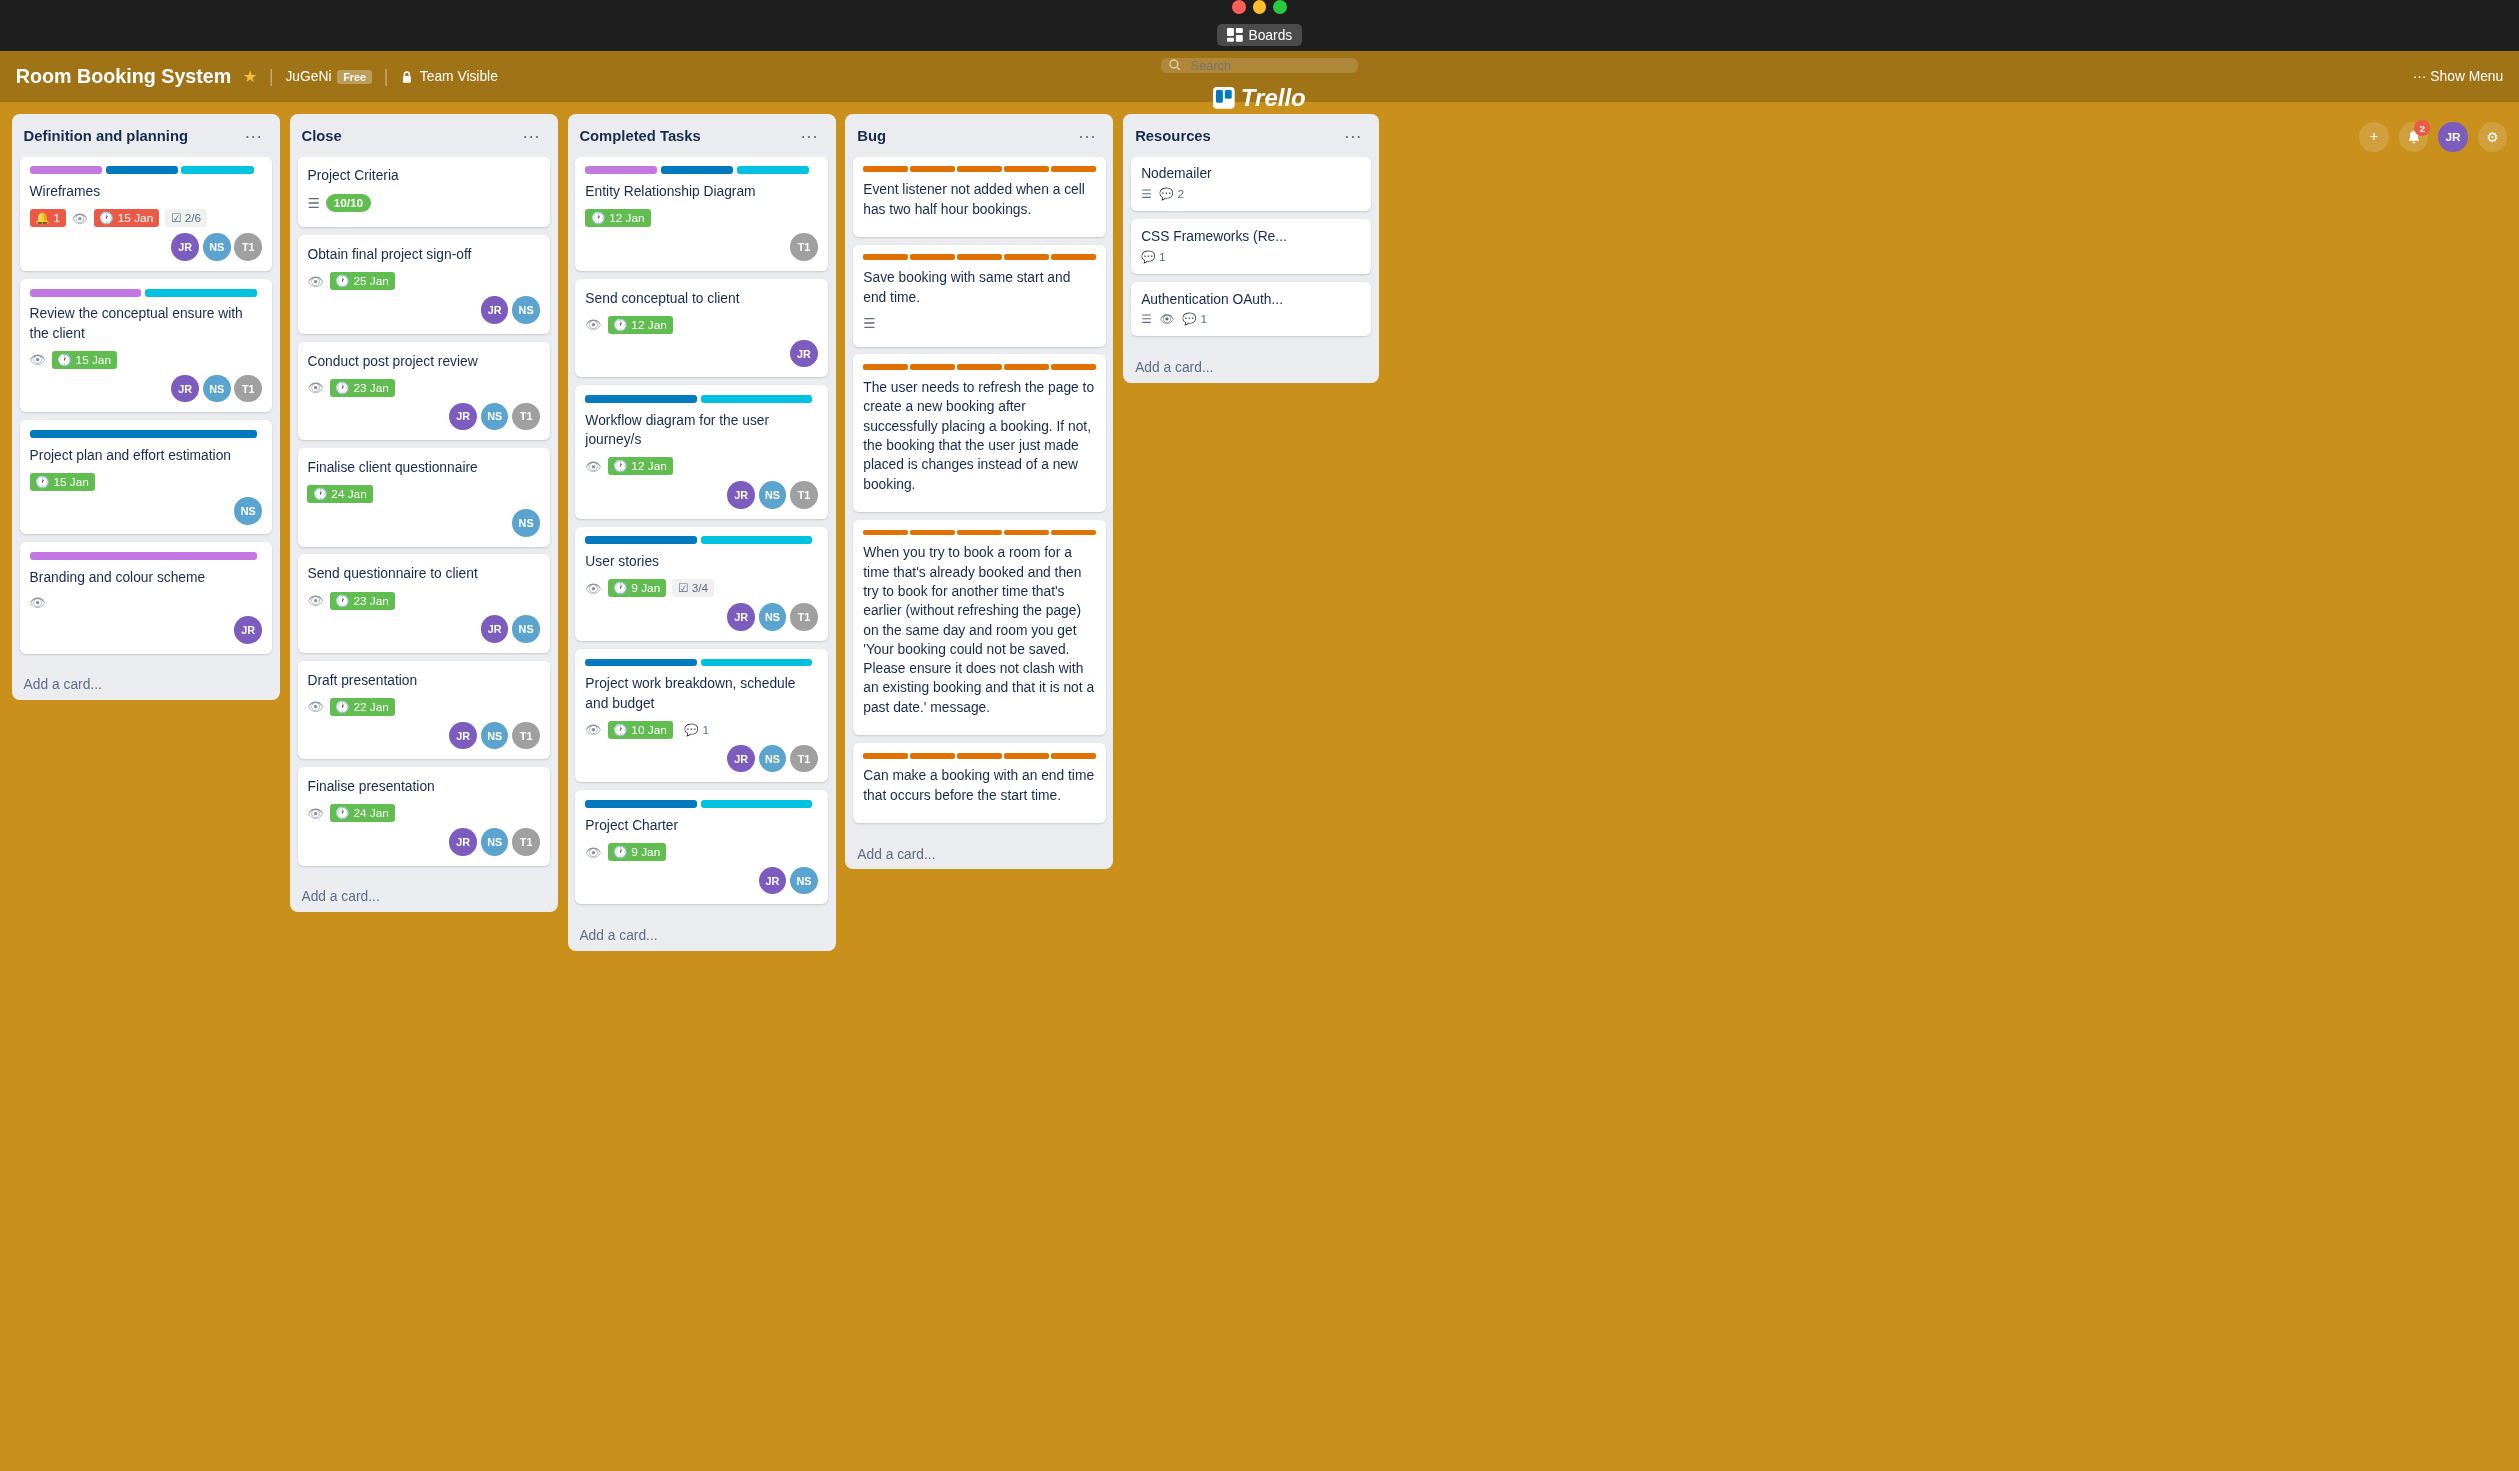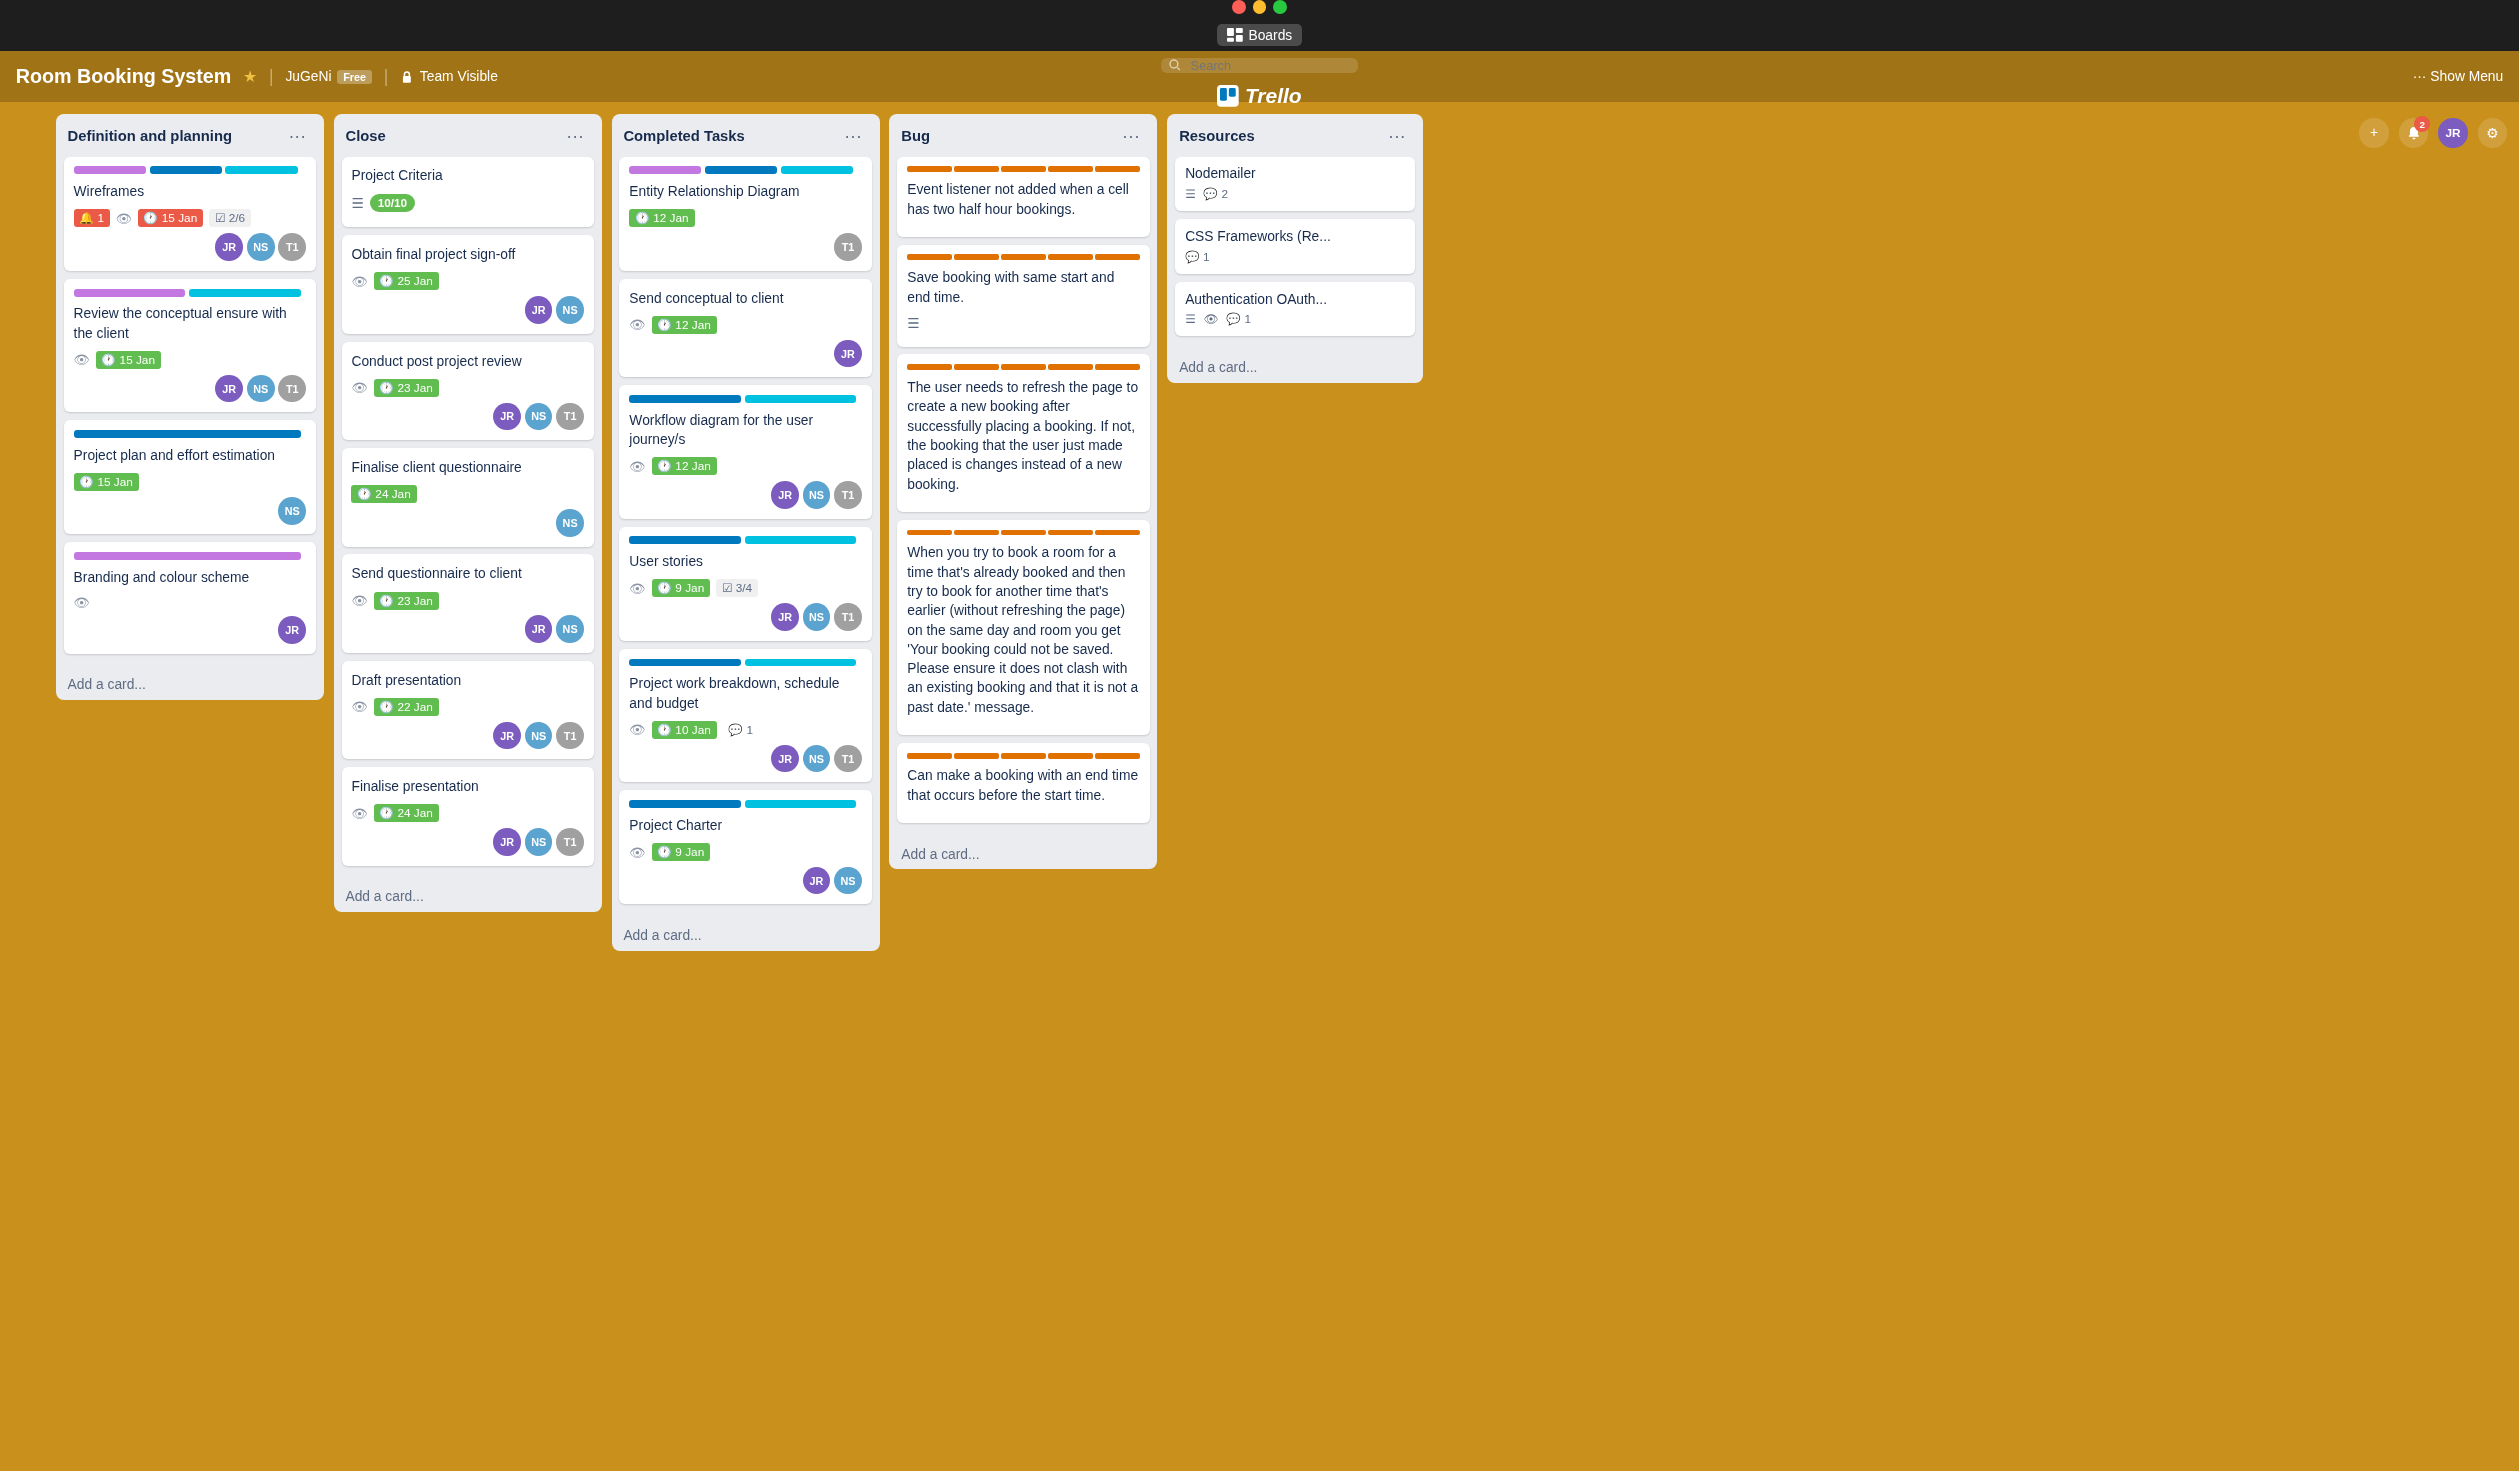--- a/index.html
+++ b/index.html
@@ -69,21 +69,20 @@
     .show-menu { margin-left: auto; color: white; font-size: 13.8px; cursor: pointer; text-decoration: none; display: flex; align-items: center; gap: 3.9px; }
 
     
     .board {
       padding: 11.8px;
       display: flex;
       gap: 9.9px;
       align-items: flex-start;
       overflow-x: auto;
       height: calc(100vh - 102px);
-      margin-left: 44px;
     }
 
     
     .list {
       background: #ebecf0;
       border-radius: 7.9px;
       width: 268px;
       min-width: 268px;
       max-height: calc(100vh - 118px);
       display: flex;
@@ -168,21 +167,21 @@
     </svg>
     <input class="search-bar" type="text" placeholder="Search" style="">
   </div>
 
   <div class="trello-logo">
     <svg width="21.7" height="21.7" viewBox="0 0 22 22">
       <rect width="22" height="22" rx="4" fill="white"></rect>
       <rect x="3" y="3" width="7" height="13" rx="1.5" fill="#0079bf"></rect>
       <rect x="12" y="3" width="7" height="9" rx="1.5" fill="#0079bf"></rect>
     </svg>
-    <span style="color:white;font-style:italic;font-weight:bold;font-size:21px;">Trello</span>
+    <span style="color:white;font-style:italic;font-weight:bold;font-size:24px;">Trello</span>
   </div>
 
   <div class="titlebar-right">
     <button class="icon-btn">
       <span>+</span>
     </button>
     <button class="icon-btn notif-btn">
       <svg width="13.8" height="13.8" viewBox="0 0 14 14" fill="white">
         <path d="M7 1C4.8 1 3 2.8 3 5v4l-1 1v1h10v-1l-1-1V5c0-2.2-1.8-4-4-4z"></path>
         <rect x="5.5" y="12" width="3" height="1.5" rx="0.75" fill="white"></rect>

